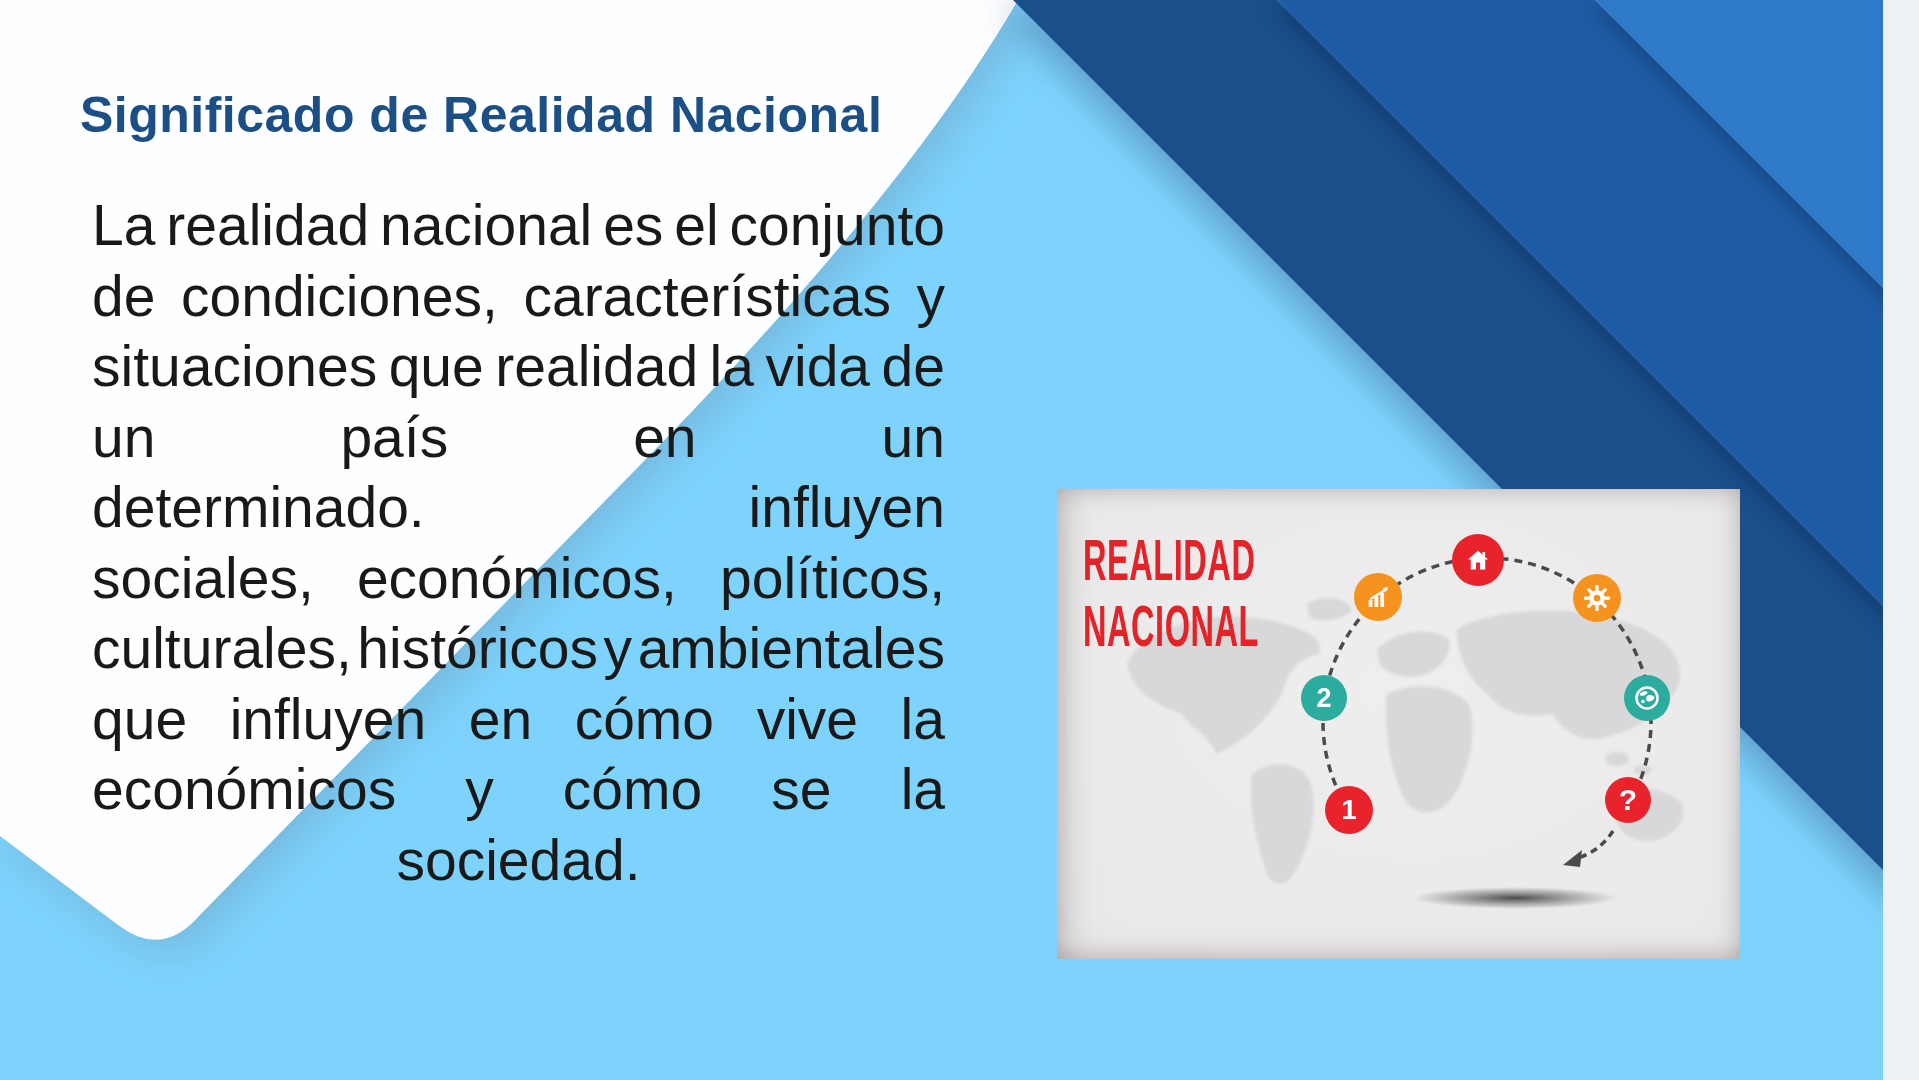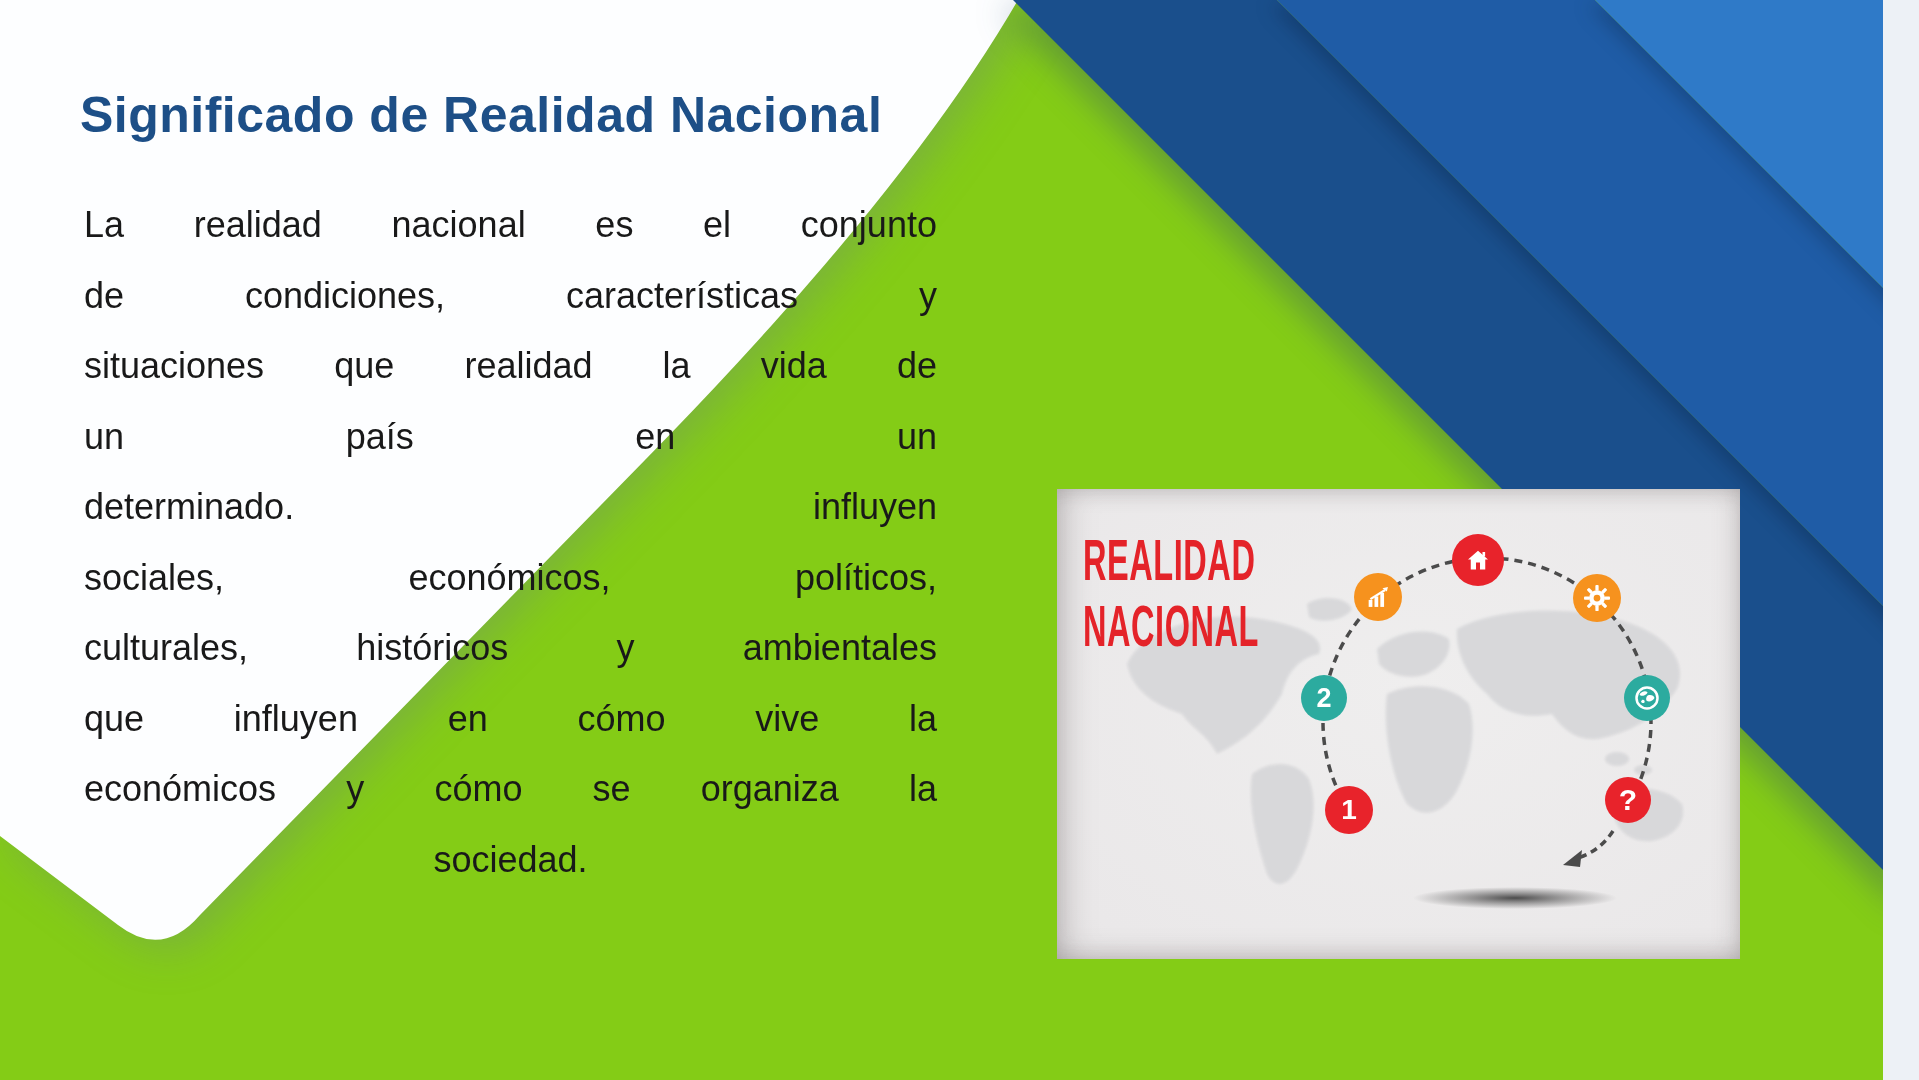--- a/index.html
+++ b/index.html
@@ -1,35 +1,35 @@
 <!DOCTYPE html>
 <html><head>
 <meta charset="utf-8">
 <style>
   html,body{margin:0;padding:0;background:#edf1f6;}
   .slide{
     position:relative;width:1883px;height:1080px;overflow:hidden;
-    background:#84cc16;font-family:"Liberation Sans",sans-serif;
+    background:#7dd3fc;font-family:"Liberation Sans",sans-serif;
   }
   
   .decor{position:absolute;inset:0;width:1919px;height:1080px;display:block;}
   .card-shape{filter:drop-shadow(12px 10px 22px rgba(100,120,150,.30));}
   .band-navy{filter:drop-shadow(-12px 9px 16px rgba(40,70,110,.35));}
   .band-medium{filter:drop-shadow(-7px 5px 9px rgba(10,35,70,.35));}
   .band-bright{filter:drop-shadow(-7px 5px 9px rgba(10,35,70,.30));}
   
   .title{
     position:absolute;left:80px;top:86px;
     font-size:50px;font-weight:bold;letter-spacing:.5px;
     color:#1d4f87;white-space:nowrap;
   }
   
   .paragraph{
-    position:absolute;left:84px;top:190px;width:853px;
-    font-size:36px;color:#191919;
+    position:absolute;left:92px;top:190px;width:853px;
+    font-size:57px;color:#191919;
   }
   .para-line{display:flex;justify-content:space-between;height:70.5px;line-height:70.5px;white-space:nowrap;}
   .para-line.last{justify-content:center;}
   
   .photo{
     position:absolute;left:1057px;top:489px;width:683px;height:470px;
     background:radial-gradient(120% 125% at 52% 42%, #efeeee 0%, #eae8e9 55%, #dcdadb 100%);
     box-shadow:inset 20px 0 32px -14px rgba(120,112,112,.40),
                inset -14px 0 26px -12px rgba(120,112,112,.32),
                inset 0 -16px 26px -12px rgba(120,112,112,.28),
@@ -121,21 +121,20 @@
         <span>en</span>
         <span>cómo</span>
         <span>vive</span>
         <span>la</span>
       </div>
       <div class="para-line">
         <span>económicos</span>
         <span>y</span>
         <span>cómo</span>
         <span>se</span>
-        <span>organiza</span>
         <span>la</span>
       </div>
       <div class="para-line last">
         <span>sociedad.</span>
       </div>
     </div>
 
   <div class="photo">
 
     <svg class="photo-svg" viewBox="0 0 683 470" aria-hidden="true">

